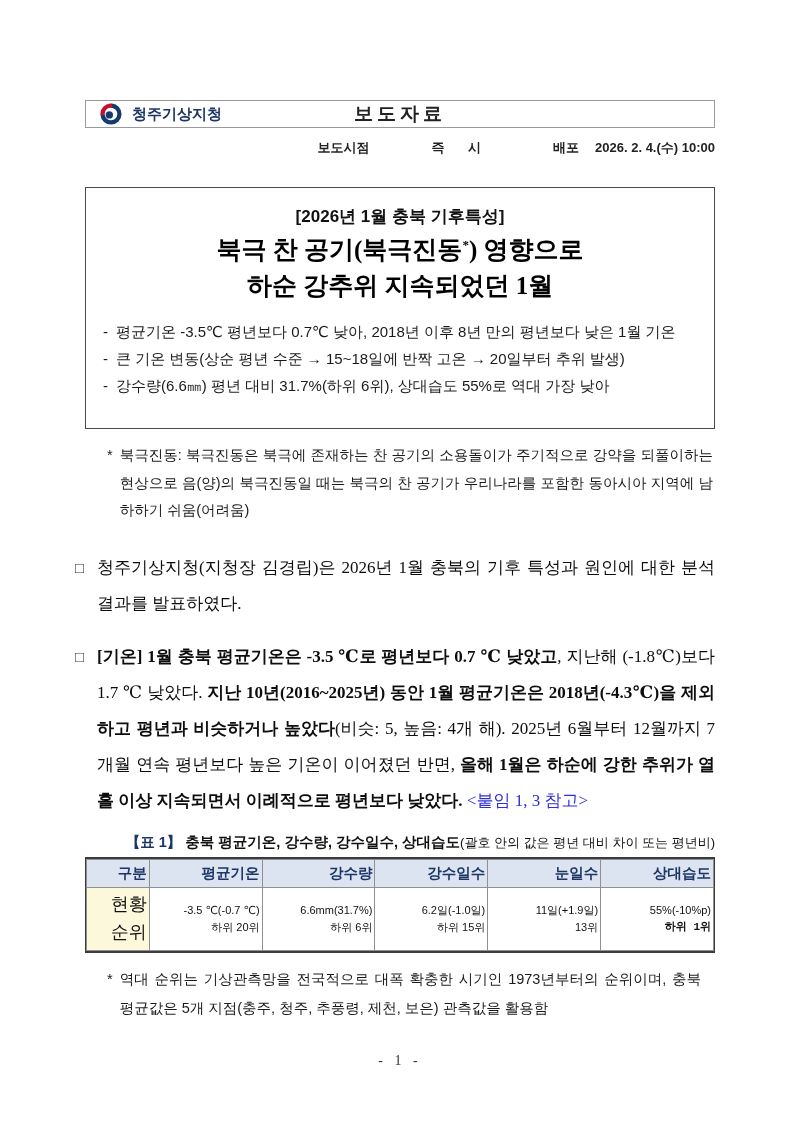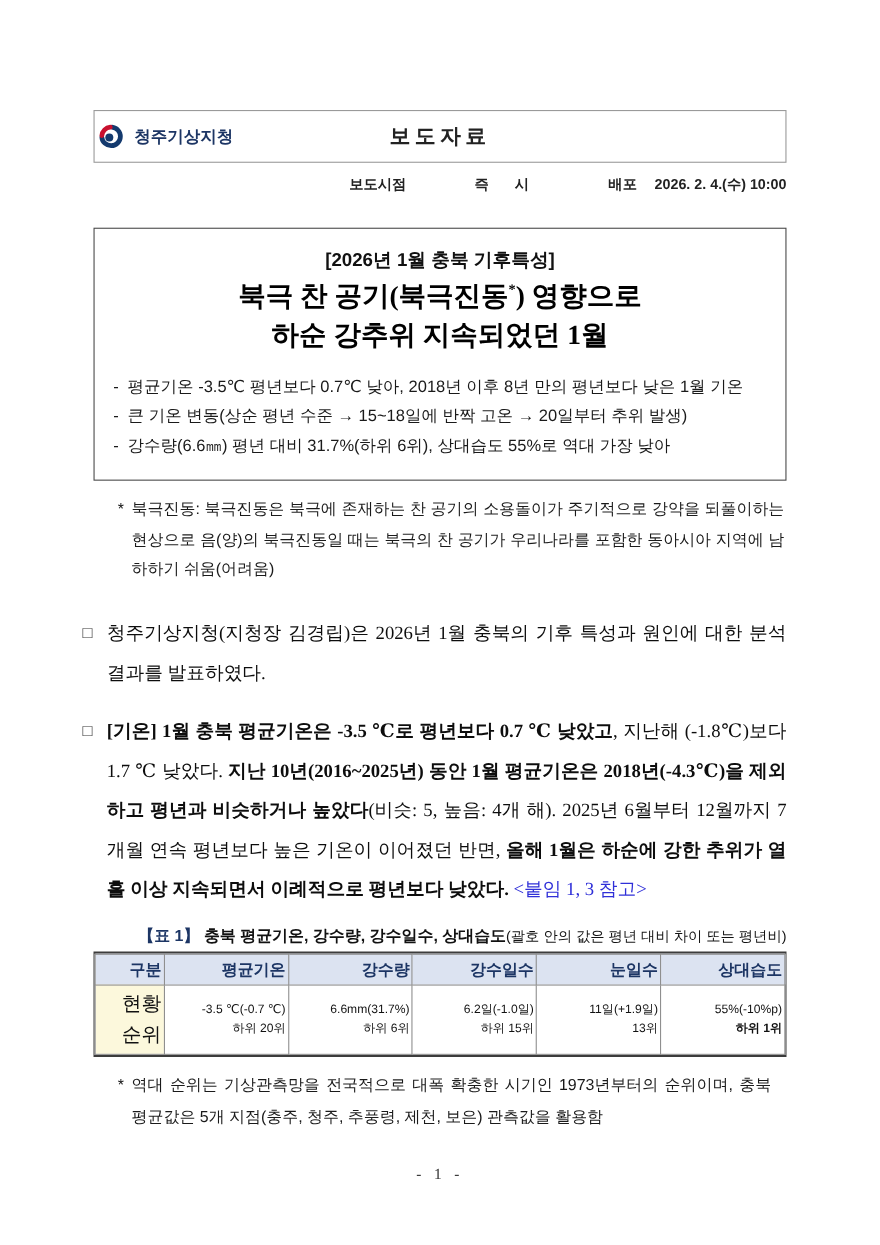--- a/index.html
+++ b/index.html
@@ -10,25 +10,25 @@
     box-sizing: border-box;
     padding: 100px 85px 0 85px;
     background: #fff;
     font-family: "Liberation Serif", "DejaVu Serif", serif;
     color: #111;
     overflow: hidden;
   }
 
   
   .header-box {
-    height: 48px;
+    height: 28px;
     border: 1px solid #9a9a9a;
-    display: flex; align-items: center;
+    display: flex; 
     position: relative;
-    padding: 0 2px;
+    padding: 0 12px;
     box-sizing: border-box;
   }
   .agency { display: flex; align-items: center; gap: 8px; z-index: 2; }
   .agency-name {
     font-family: "Liberation Sans", "DejaVu Sans", sans-serif;
     font-weight: bold; font-size: 15px; color: var(--navy);
   }
   .doc-type {
     position: absolute; left: 0; right: 0; text-align: center;
     font-family: "Liberation Sans", "DejaVu Sans", sans-serif;
@@ -43,21 +43,21 @@
     font-weight: bold; font-size: 13px; color: #222;
   }
   .release-label { margin-right: 62px; }
   .release-value { letter-spacing: 10px; margin-right: 62px; }
   .dist-label { margin-right: 16px; }
 
   
   .title-box {
     margin-top: 30px;
     border: 1.5px solid #4a4a4a;
-    padding: 17px 12px 17px 12px;
+    padding: 17px 12px 29px 12px;
   }
   .category {
     text-align: center;
     font-family: "Liberation Sans", "DejaVu Sans", sans-serif;
     font-weight: bold; font-size: 17px; color: #111;
   }
   .main-title {
     text-align: center;
     font-family: Liberation Serif, serif;
     font-weight: 800; font-size: 25px; line-height: 1.42;
@@ -235,21 +235,21 @@
             <td>
               <div>6.2일(-1.0일)</div>
               <div>하위 15위</div>
             </td>
             <td>
               <div>11일(+1.9일)</div>
               <div>13위</div>
             </td>
             <td>
               <div>55%(-10%p)</div>
-              <div style="font-weight: bold;">하위 1위</div>
+              <div style="font-weight: bold; font-family: Liberation Mono, monospace;">하위 1위</div>
             </td>
           </tr>
       </tbody>
     </table>
   </div>
 
   <div class="fn fn-table">
     <span class="fn-marker">*</span>
     <span class="fn-text">역대 순위는 기상관측망을 전국적으로 대폭 확충한 시기인 1973년부터의 순위이며, 충북 평균값은 5개 지점(충주, 청주, 추풍령, 제천, 보은) 관측값을 활용함</span>
   </div>

